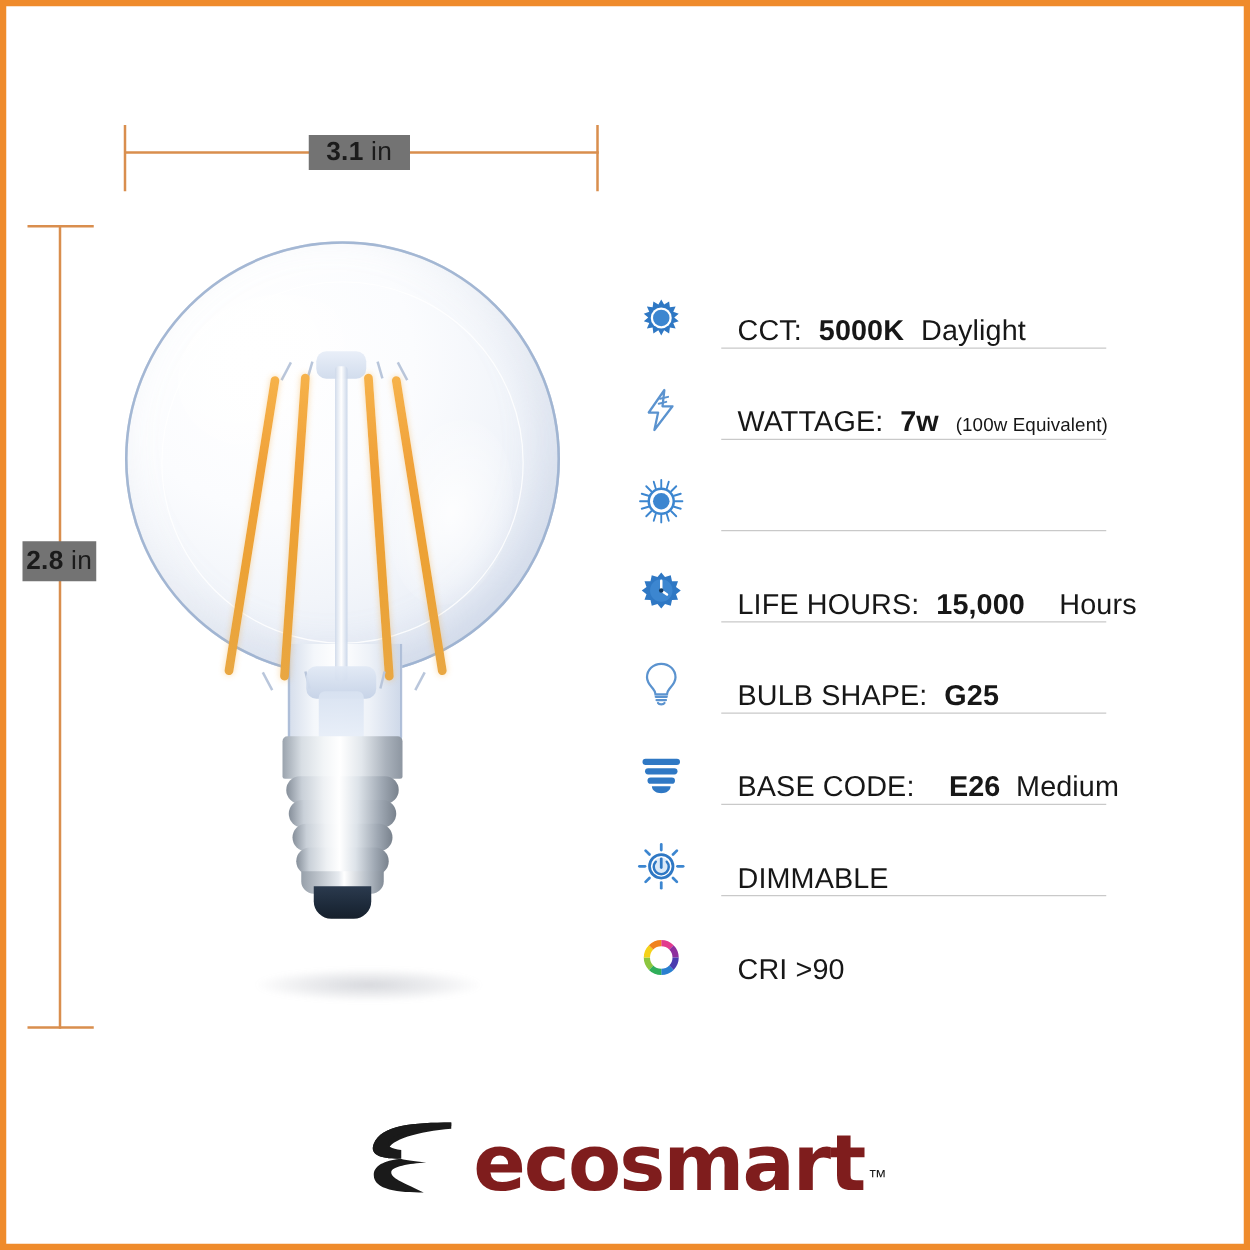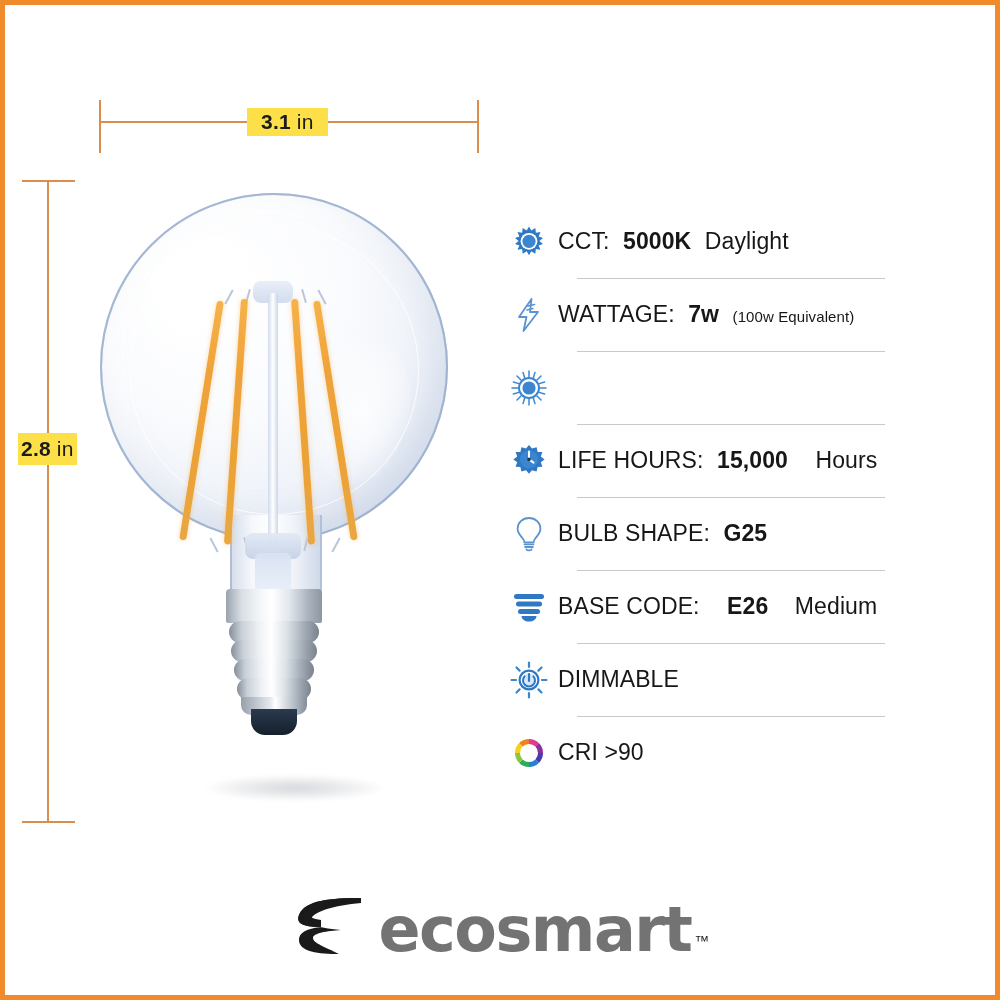--- a/index.html
+++ b/index.html
@@ -28,21 +28,21 @@
   .dim-h-bar{left:100px;top:121px;width:379px;height:2px;}
   .dim-tick-left{left:99px;top:100px;width:2px;height:53px;}
   .dim-tick-right{left:477px;top:100px;width:2px;height:53px;}
 
   .dim-v-bar{left:47px;top:181px;width:2px;height:642px;}
   .dim-cap-top{left:22px;top:180px;width:53px;height:2px;}
   .dim-cap-bot{left:22px;top:821px;width:53px;height:2px;}
 
   .dim-label{
     position:absolute;
-    background:#fde047;
+    background:#737373;
     color:#1b1b1b;
     font-size:21px;
     letter-spacing:0.2px;
     white-space:nowrap;
   }
   .dim-label b{font-weight:bold;}
   .dim-label span{font-weight:normal;}
   .dim-label-h{left:247px;top:108px;padding:2px 14px;}
   .dim-label-v{left:18px;top:433px;padding:4px 3px;}
 
@@ -169,21 +169,22 @@
     background:linear-gradient(180deg,#2b3a4e 0%,#1d2a3a 60%,#16202c 100%);
     border-radius:0 0 14px 14px;
   }
 
   
   .specs{position:absolute;left:500px;top:205px;width:460px;}
   .spec-row{
     position:relative;
     height:73px;
     display:flex;
-    align-items:center;
+    align-items:flex-end;
+    gap:32px;
   }
   .spec-sep{
     position:absolute;left:77px;top:0;width:308px;height:1px;
     background:#c9c9c9;
   }
   .spec-row:first-child .spec-sep{display:none;}
   .spec-icon{
     width:58px;height:46px;
     display:flex;align-items:center;justify-content:center;
     flex:0 0 58px;
@@ -201,21 +202,21 @@
 
   
   .logo{
     position:absolute;left:0;top:895px;width:1000px;
     display:flex;align-items:flex-end;justify-content:center;
   }
   .logo-mark{margin-right:10px;}
   .logo-text{
     font-size:62px;
     font-weight:bold;
-    color:#737373;
+    color:#7f1d1d;
     letter-spacing:-1.5px;
     line-height:62px;
     font-family:"DejaVu Sans",sans-serif;
   }
   .logo-tm{
     font-size:15px;
     color:#1a1a1a;
     margin-left:3px;
     margin-bottom:12px;
     font-family:"Liberation Sans",sans-serif;
@@ -389,21 +390,21 @@
         <svg width="34" height="30" viewBox="0 0 34 30">
           <rect x="2" y="2" width="30" height="5" rx="2.5" fill="#2f78c4"></rect>
           <rect x="4" y="9.5" width="26" height="5" rx="2.5" fill="#2f78c4"></rect>
           <rect x="6" y="17" width="22" height="5" rx="2.5" fill="#2f78c4"></rect>
           <path d="M9.5 24 L24.5 24 C24.5 27.4 21 29.6 17 29.6 C13 29.6 9.5 27.4 9.5 24 Z" fill="#2f78c4"></path>
         </svg>
       </div>
       <div class="spec-text">
         <span class="lbl">BASE CODE:</span>
         <span class="val" style="margin-left: 21px;">E26</span>
-        <span class="suf" style="margin-left: 20px;">Medium</span>
+        <span class="suf" style="margin-left: 6px;">Medium</span>
       </div>
     </div>
 
     <div class="spec-row">
       <div class="spec-sep"></div>
       <div class="spec-icon">
         <svg width="38" height="38" viewBox="0 0 38 38">
           <g stroke="#3c86d0" stroke-width="2.2" stroke-linecap="round">
             <line x1="19" y1="1.5" x2="19" y2="6"></line>
             <line x1="19" y1="32" x2="19" y2="36.5"></line>

